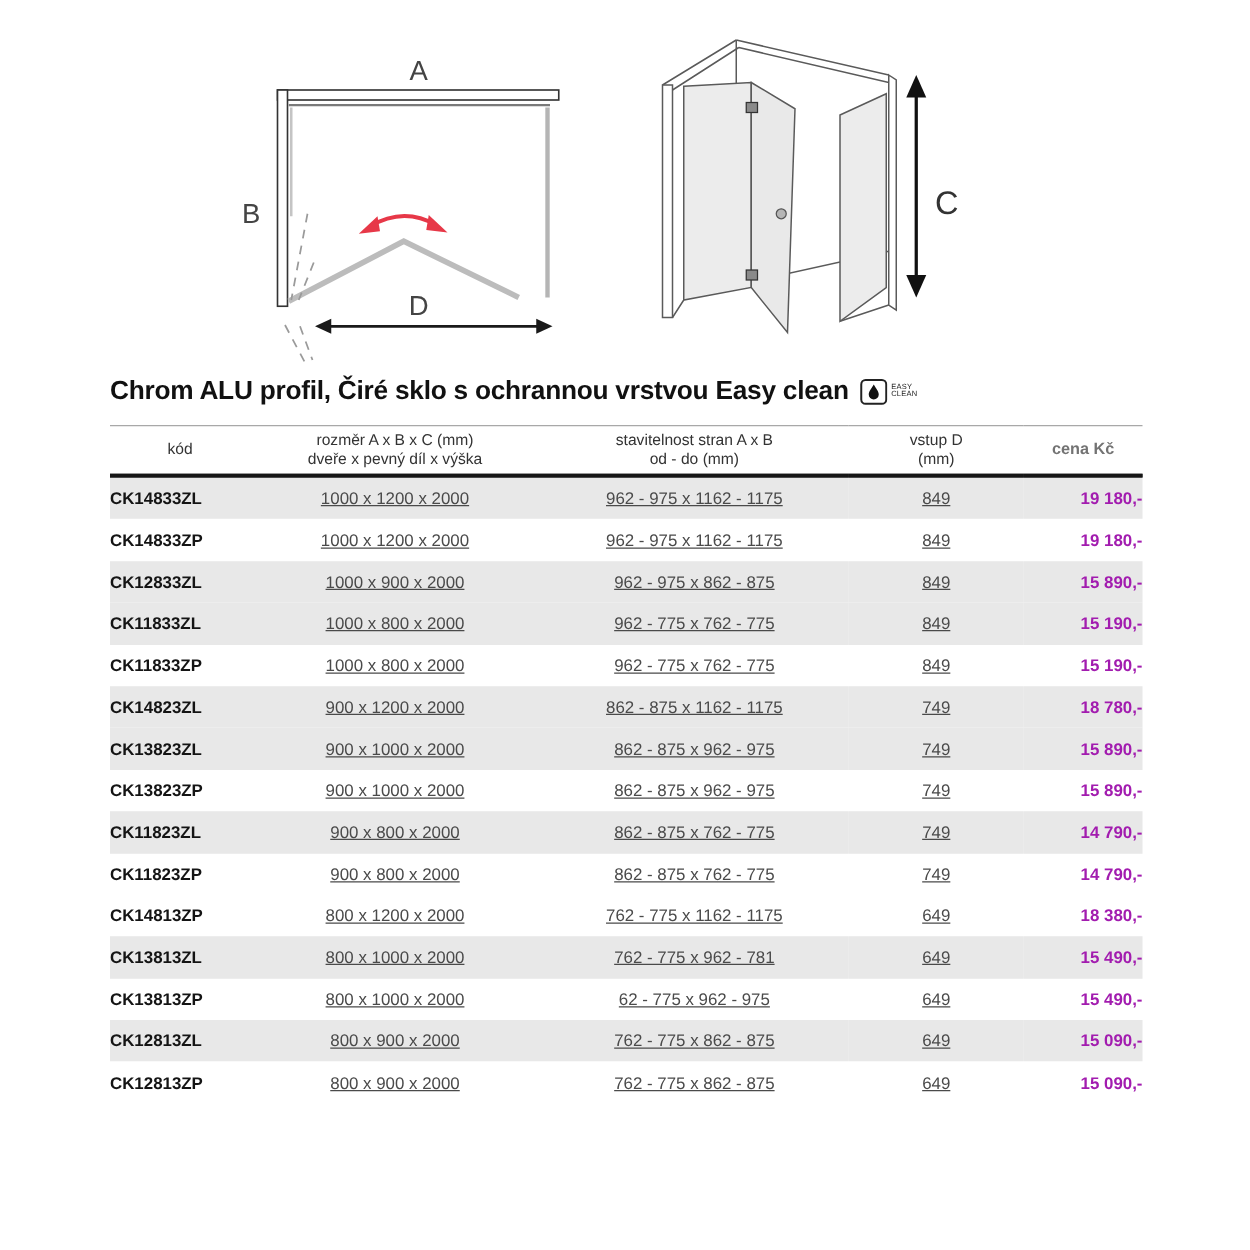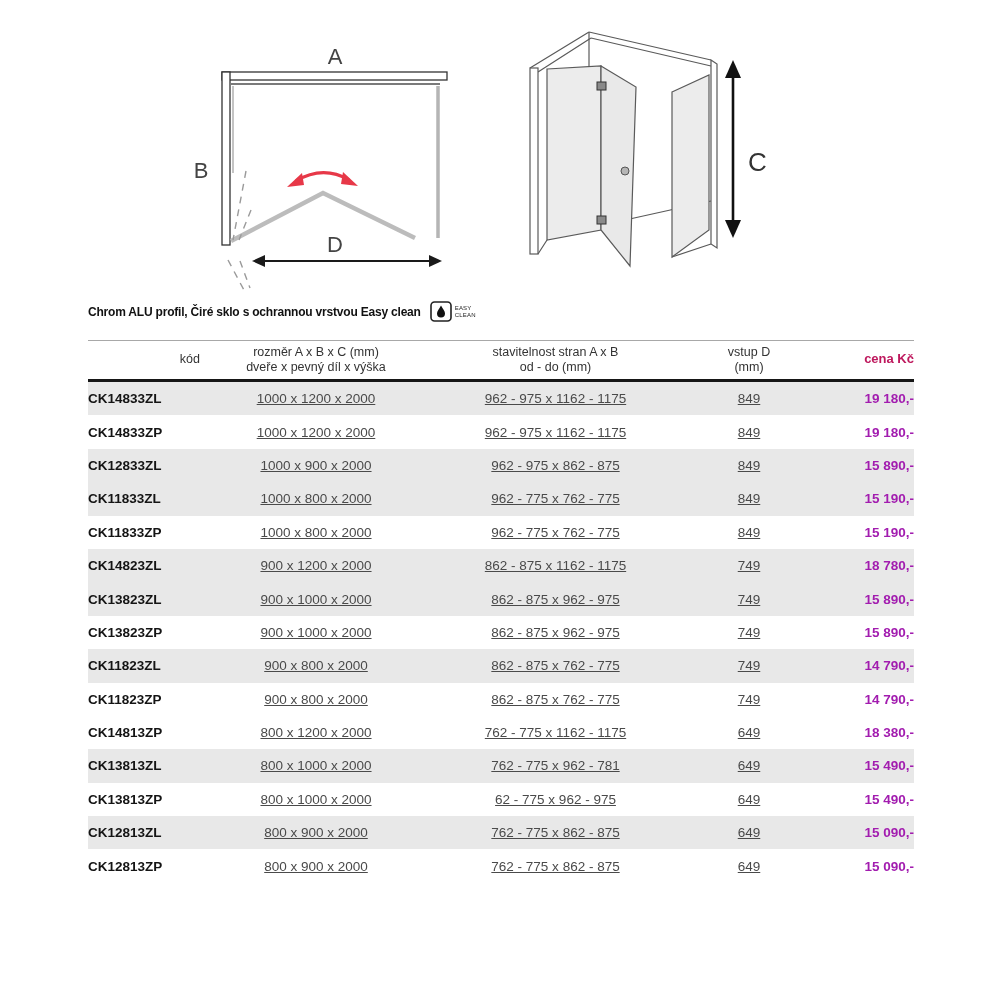--- a/index.html
+++ b/index.html
@@ -9,36 +9,36 @@
   }
   .diagram { position:absolute; }
   #diagram-left  { left:183px; top:28px; }
   #diagram-right { left:495px; top:8px;  }
 
   .title-row {
     position:absolute; left:88px; top:301px;
     display:flex; align-items:center; gap:9px;
   }
   .title-row h1 {
-    margin:0; font-size:12px; font-weight:bold; color:#111;
+    margin:0; font-size:21px; font-weight:bold; color:#111;
     letter-spacing:-0.2px; white-space:nowrap;
   }
   .badge { display:flex; align-items:center; gap:3px; }
   .badge-text { font-size:6px; line-height:6.5px; color:#222; letter-spacing:0.2px; }
 
   .table-wrap { position:absolute; left:88px; top:340px; width:826px; }
   table { border-collapse:collapse; width:100%; table-layout:fixed; }
   thead tr { border-top:1px solid #a8a8a8; border-bottom:3px solid #161616; }
   th {
     font-weight:normal; font-size:12.5px; color:#333;
     line-height:14.5px; padding:4px 0 5px; vertical-align:middle;
   }
-  th.col-code  { text-align:right;margin-left:42px; }
+  th.col-code  { text-align:center;margin-left:42px; }
   th.col-size, th.col-range, th.col-entry { text-align:center; }
-  th.col-price { text-align:right; font-weight:bold; color:#be185d; font-size:13px; }
+  th.col-price { text-align:center; font-weight:bold; color:#737373; font-size:13px; }
   tbody td { height:33.4px; padding:0; font-size:13.5px; color:#4a4a4a; }
   tbody tr.striped { background:#e8e8e8; }
   td.cell-code  { text-align:left;  font-weight:bold; color:#141414; }
   td.cell-size, td.cell-range, td.cell-entry { text-align:center;text-decoration:underline; }
   td.cell-price { text-align:right; font-weight:bold; color:#a21caf; }
 </style>
 </head>
 <body>
 
 <div class="page">

